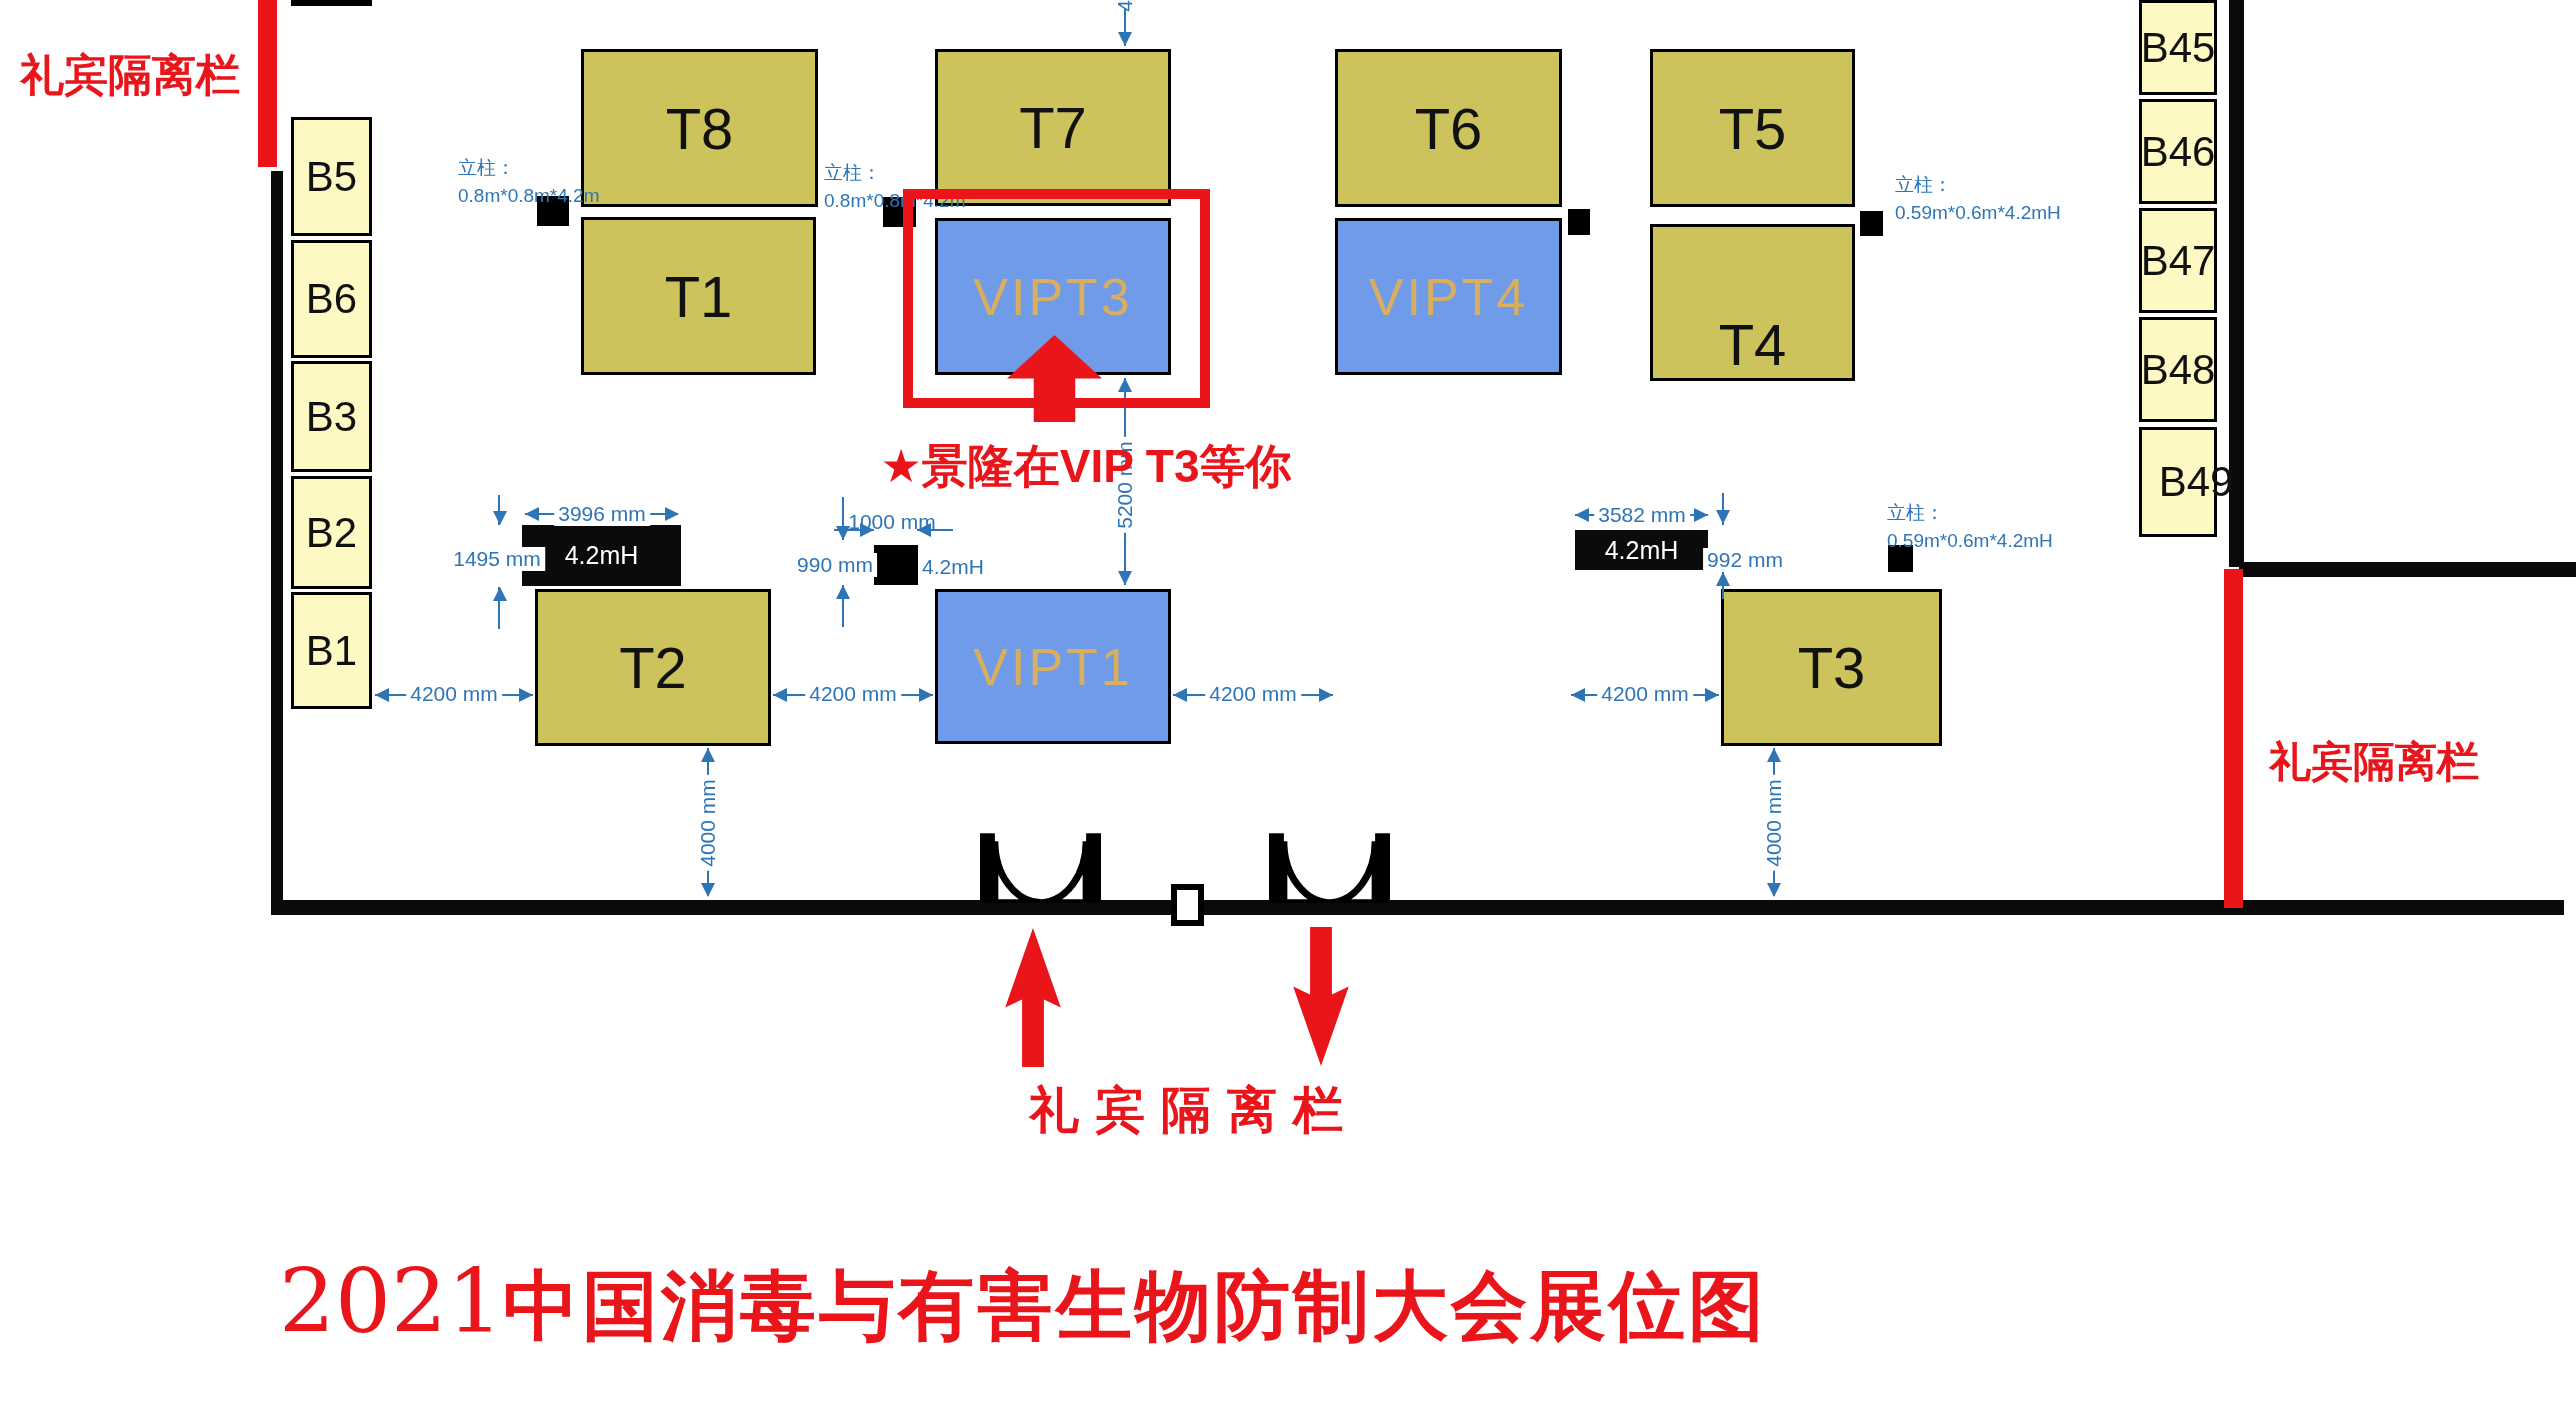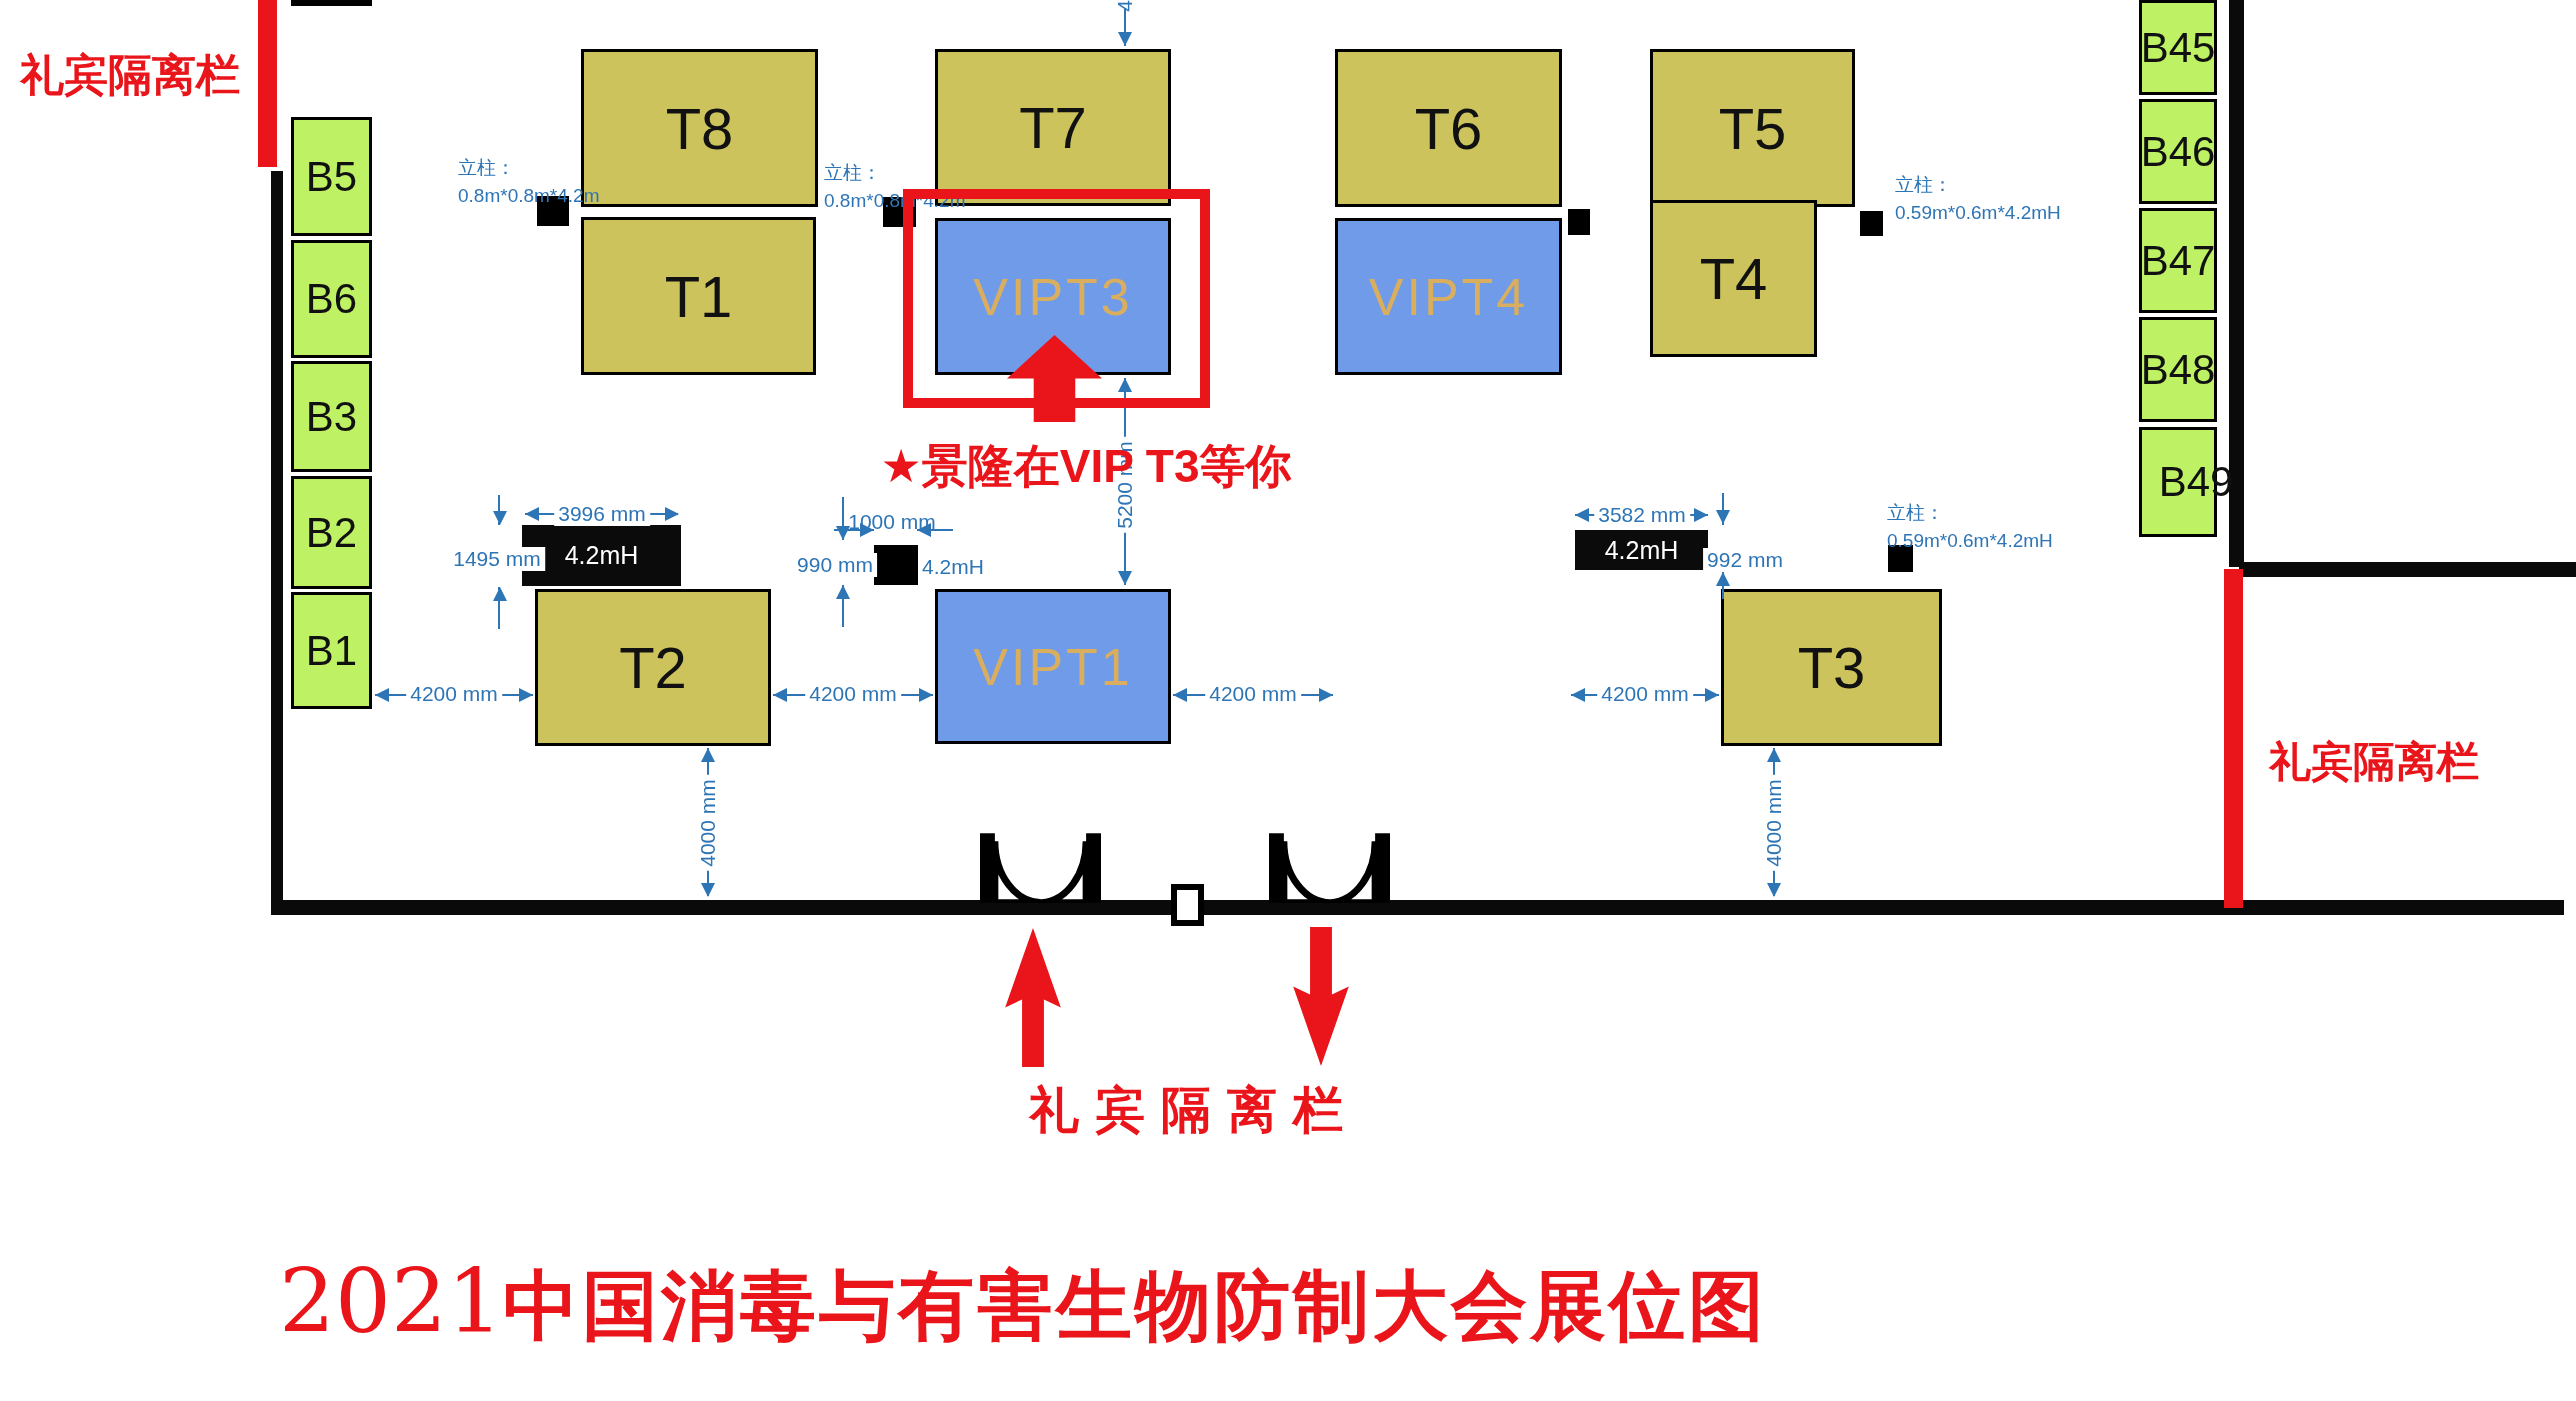--- a/index.html
+++ b/index.html
@@ -2,21 +2,21 @@
 <html><head>
 <meta charset="utf-8">
 <style>
   html,body{margin:0;padding:0;background:#ffffff;}
   #plan{position:relative;width:2576px;height:1402px;background:#ffffff;overflow:hidden;
         font-family:"Liberation Sans","DejaVu Sans",sans-serif;}
   .wall{position:absolute;background:#0a0a0a;z-index:1;}
   .redbar{position:absolute;background:#e9151b;z-index:2;}
   .booth{position:absolute;border:3px solid #000;box-sizing:border-box;display:flex;
          align-items:center;justify-content:center;z-index:2;}
-  .booth.green{background:#bef264;}
+  .booth.green{background:#fef9c3;}
   .booth.khaki{background:#ccc35c;}
   .booth.blue{background:#6f9be8;}
   .lbl{color:#111;font-size:42px;}
   .khakil{font-size:58px;}
   .bluel{font-size:52px;color:#d9ae5f;letter-spacing:3px;}
   .pillar{position:absolute;background:#000;z-index:3;}
   .stage{position:absolute;background:#0b0b0b;color:#fff;display:flex;align-items:center;
          justify-content:center;font-size:25px;z-index:3;}
   .note{position:absolute;color:#2e75b6;font-size:19px;line-height:1.45;white-space:pre-line;z-index:4;}
   .dline{position:absolute;background:#2e75b6;z-index:4;}
@@ -127,21 +127,21 @@
     </div>
     <div class="booth khaki" style="left: 1335px; top: 49px; width: 227px; height: 158px;">
       <span class="lbl khakil">T6</span>
     </div>
     <div class="booth khaki" style="left: 1650px; top: 49px; width: 205px; height: 158px;">
       <span class="lbl khakil">T5</span>
     </div>
     <div class="booth khaki" style="left: 581px; top: 217px; width: 235px; height: 158px;">
       <span class="lbl khakil">T1</span>
     </div>
-    <div class="booth khaki" style="left: 1650px; top: 200px; width: 167px; height: 157px;">
+    <div class="booth khaki" style="left: 1650px; top: 224px; width: 205px; height: 157px; align-items: flex-end;">
       <span class="lbl khakil">T4</span>
     </div>
     <div class="booth khaki" style="left: 535px; top: 589px; width: 236px; height: 157px;">
       <span class="lbl khakil">T2</span>
     </div>
     <div class="booth khaki" style="left: 1721px; top: 589px; width: 221px; height: 157px;">
       <span class="lbl khakil">T3</span>
     </div>
     <div class="booth blue" style="left: 935px; top: 218px; width: 236px; height: 157px;">
       <span class="lbl bluel">VIPT3</span>

